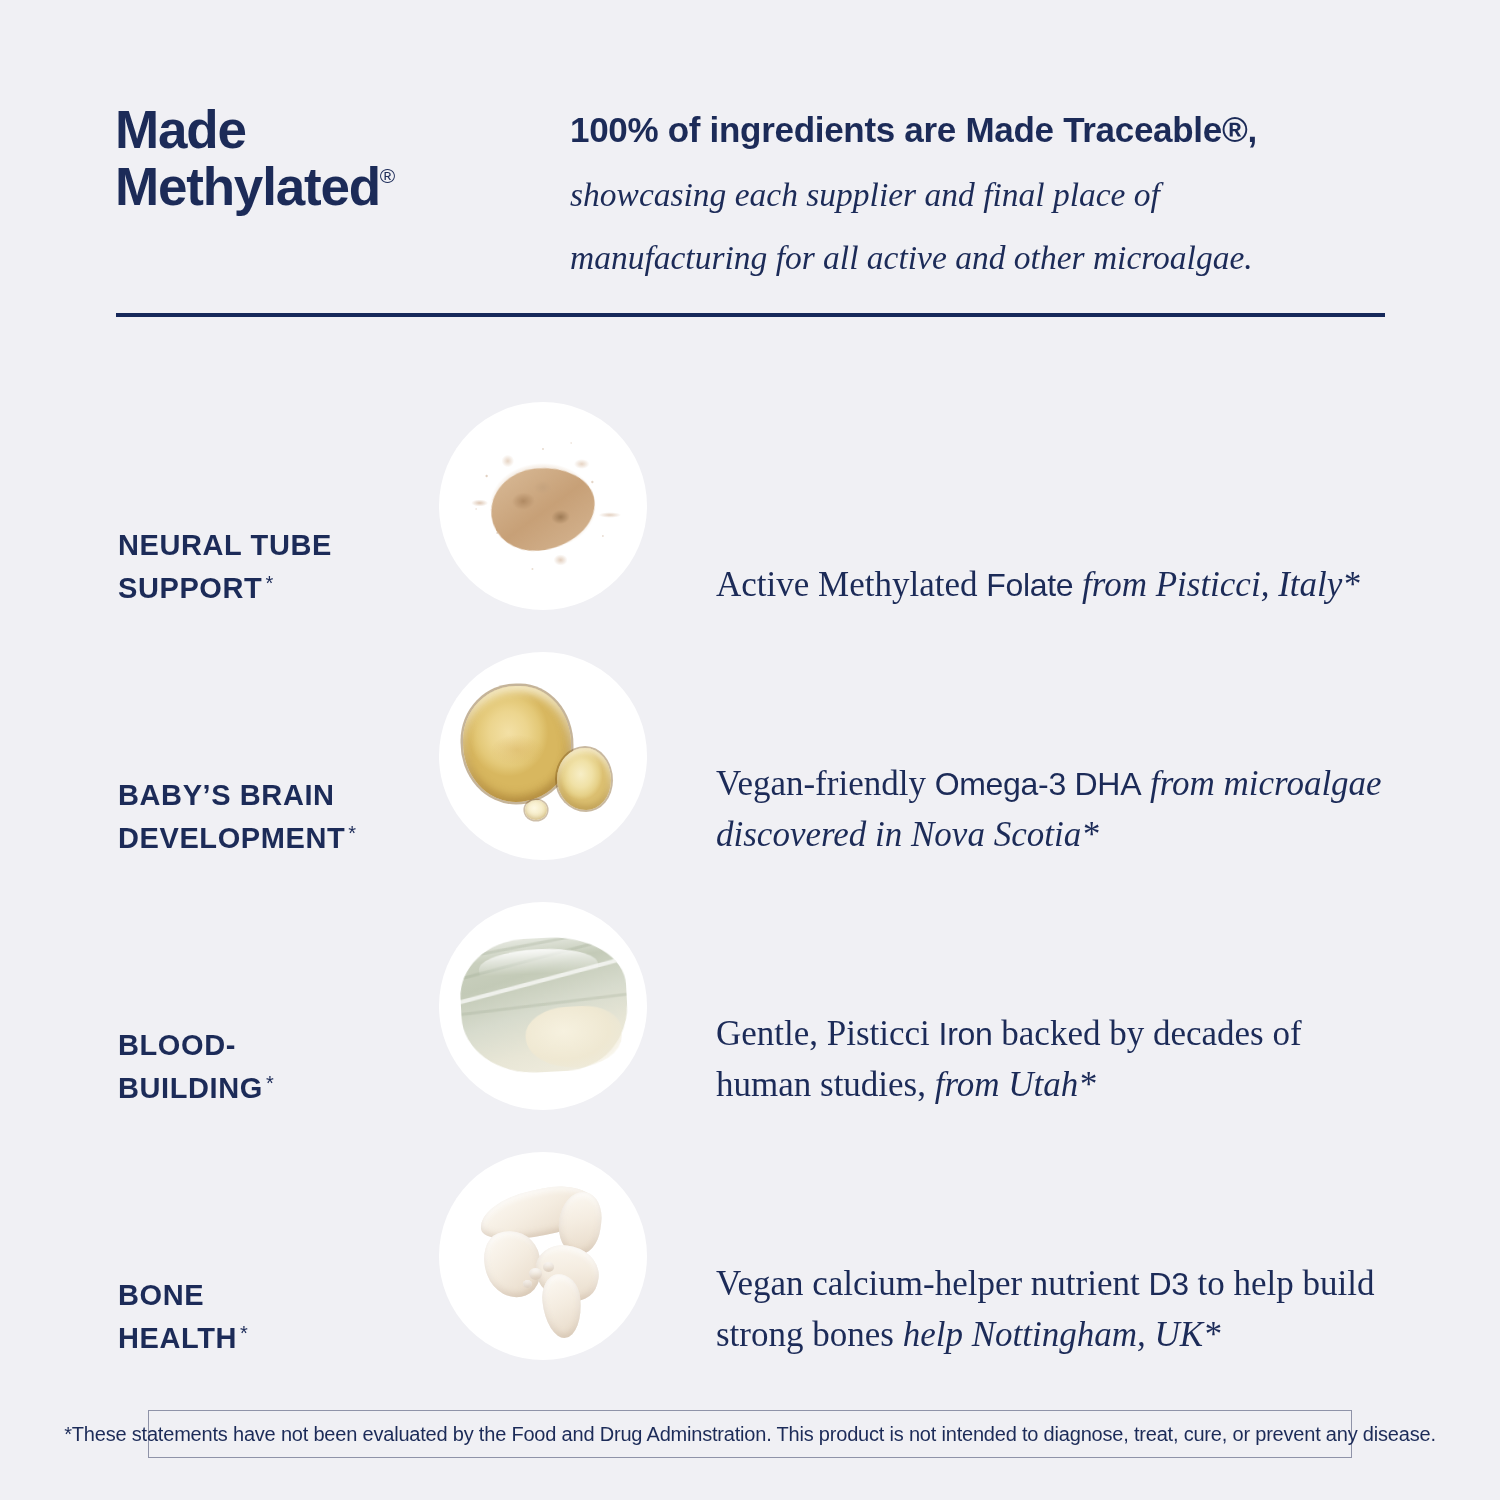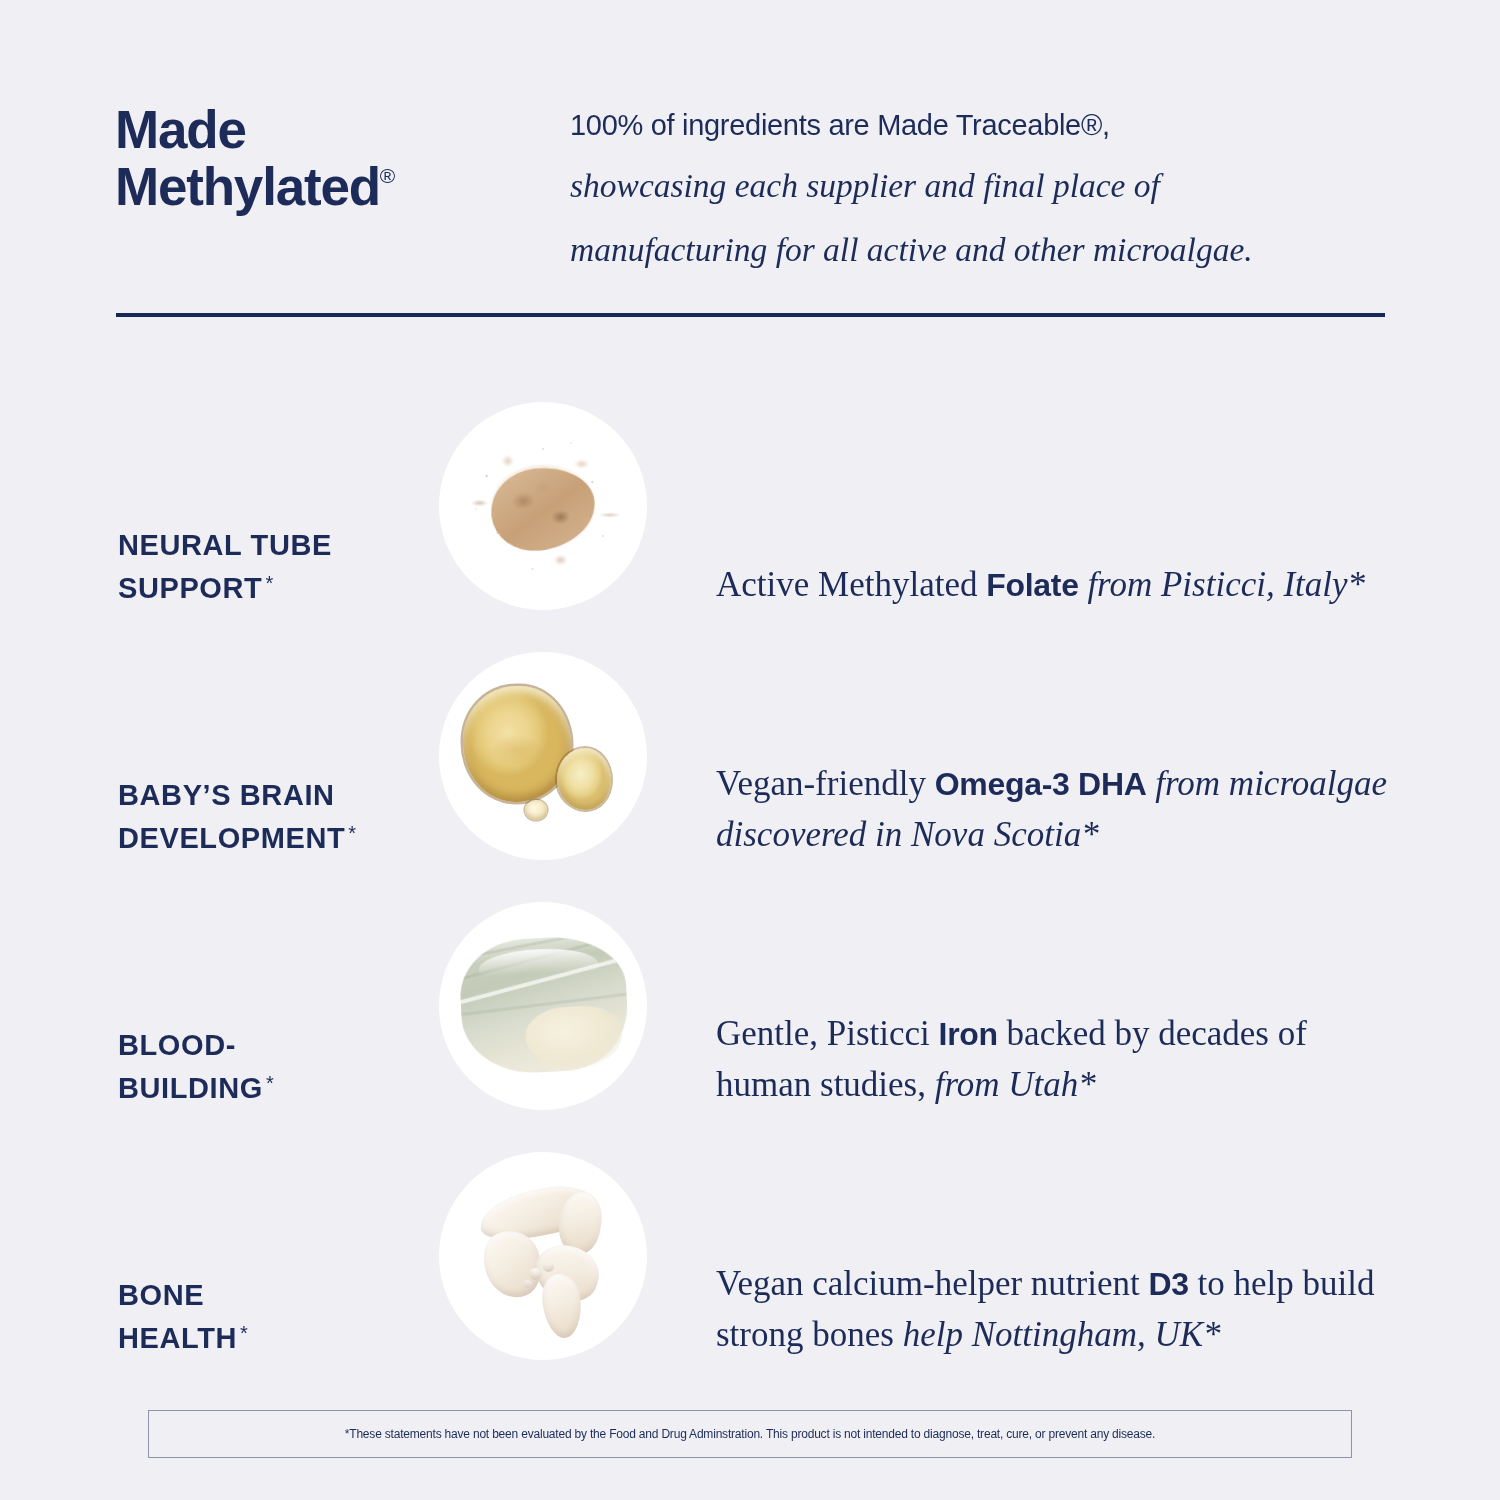--- a/index.html
+++ b/index.html
@@ -47,22 +47,22 @@
     vertical-align: 22px;
     letter-spacing: 0;
     font-weight: normal;
   }
   .header-copy {
     flex: 1;
     padding-top: 10px;
   }
   .header-lead {
     font-family: "Liberation Sans", sans-serif;
-    font-weight: normal;
-    font-size: 29px;
+    font-weight: bold;
+    font-size: 35px;
     line-height: 1.42;
     letter-spacing: -0.3px;
     color: #1c2b58;
     display: inline;
   }
   .header-italic {
     font-family: "Liberation Serif", serif;
     font-style: italic;
     font-size: 33.5px;
     line-height: 1.42;
@@ -329,21 +329,21 @@
     flex: 1;
     margin-left: 68px;
     padding-right: 110px;
     font-family: "Liberation Serif", serif;
     font-size: 35px;
     line-height: 1.46;
     color: #1c2b58;
   }
   .row-desc .bold-sans {
     font-family: "Liberation Sans", sans-serif;
-    font-weight: bold;
+    font-weight: normal;
     font-size: 32px;
     letter-spacing: -0.3px;
   }
   .row-desc .ital {
     font-style: italic;
   }
 
   
   .footer {
     position: absolute;
@@ -352,21 +352,21 @@
     width: 1204px;
     height: 48px;
     box-sizing: border-box;
     border: 1.5px solid #8f93a8;
     display: flex;
     align-items: center;
     justify-content: center;
   }
   .footer-text {
     font-family: "Liberation Sans", sans-serif;
-    font-size: 12px;
+    font-size: 20px;
     letter-spacing: -0.2px;
     color: #1c2b58;
     white-space: nowrap;
   }
 </style>
 </head>
 <body>
 
 <div class="page">
 

